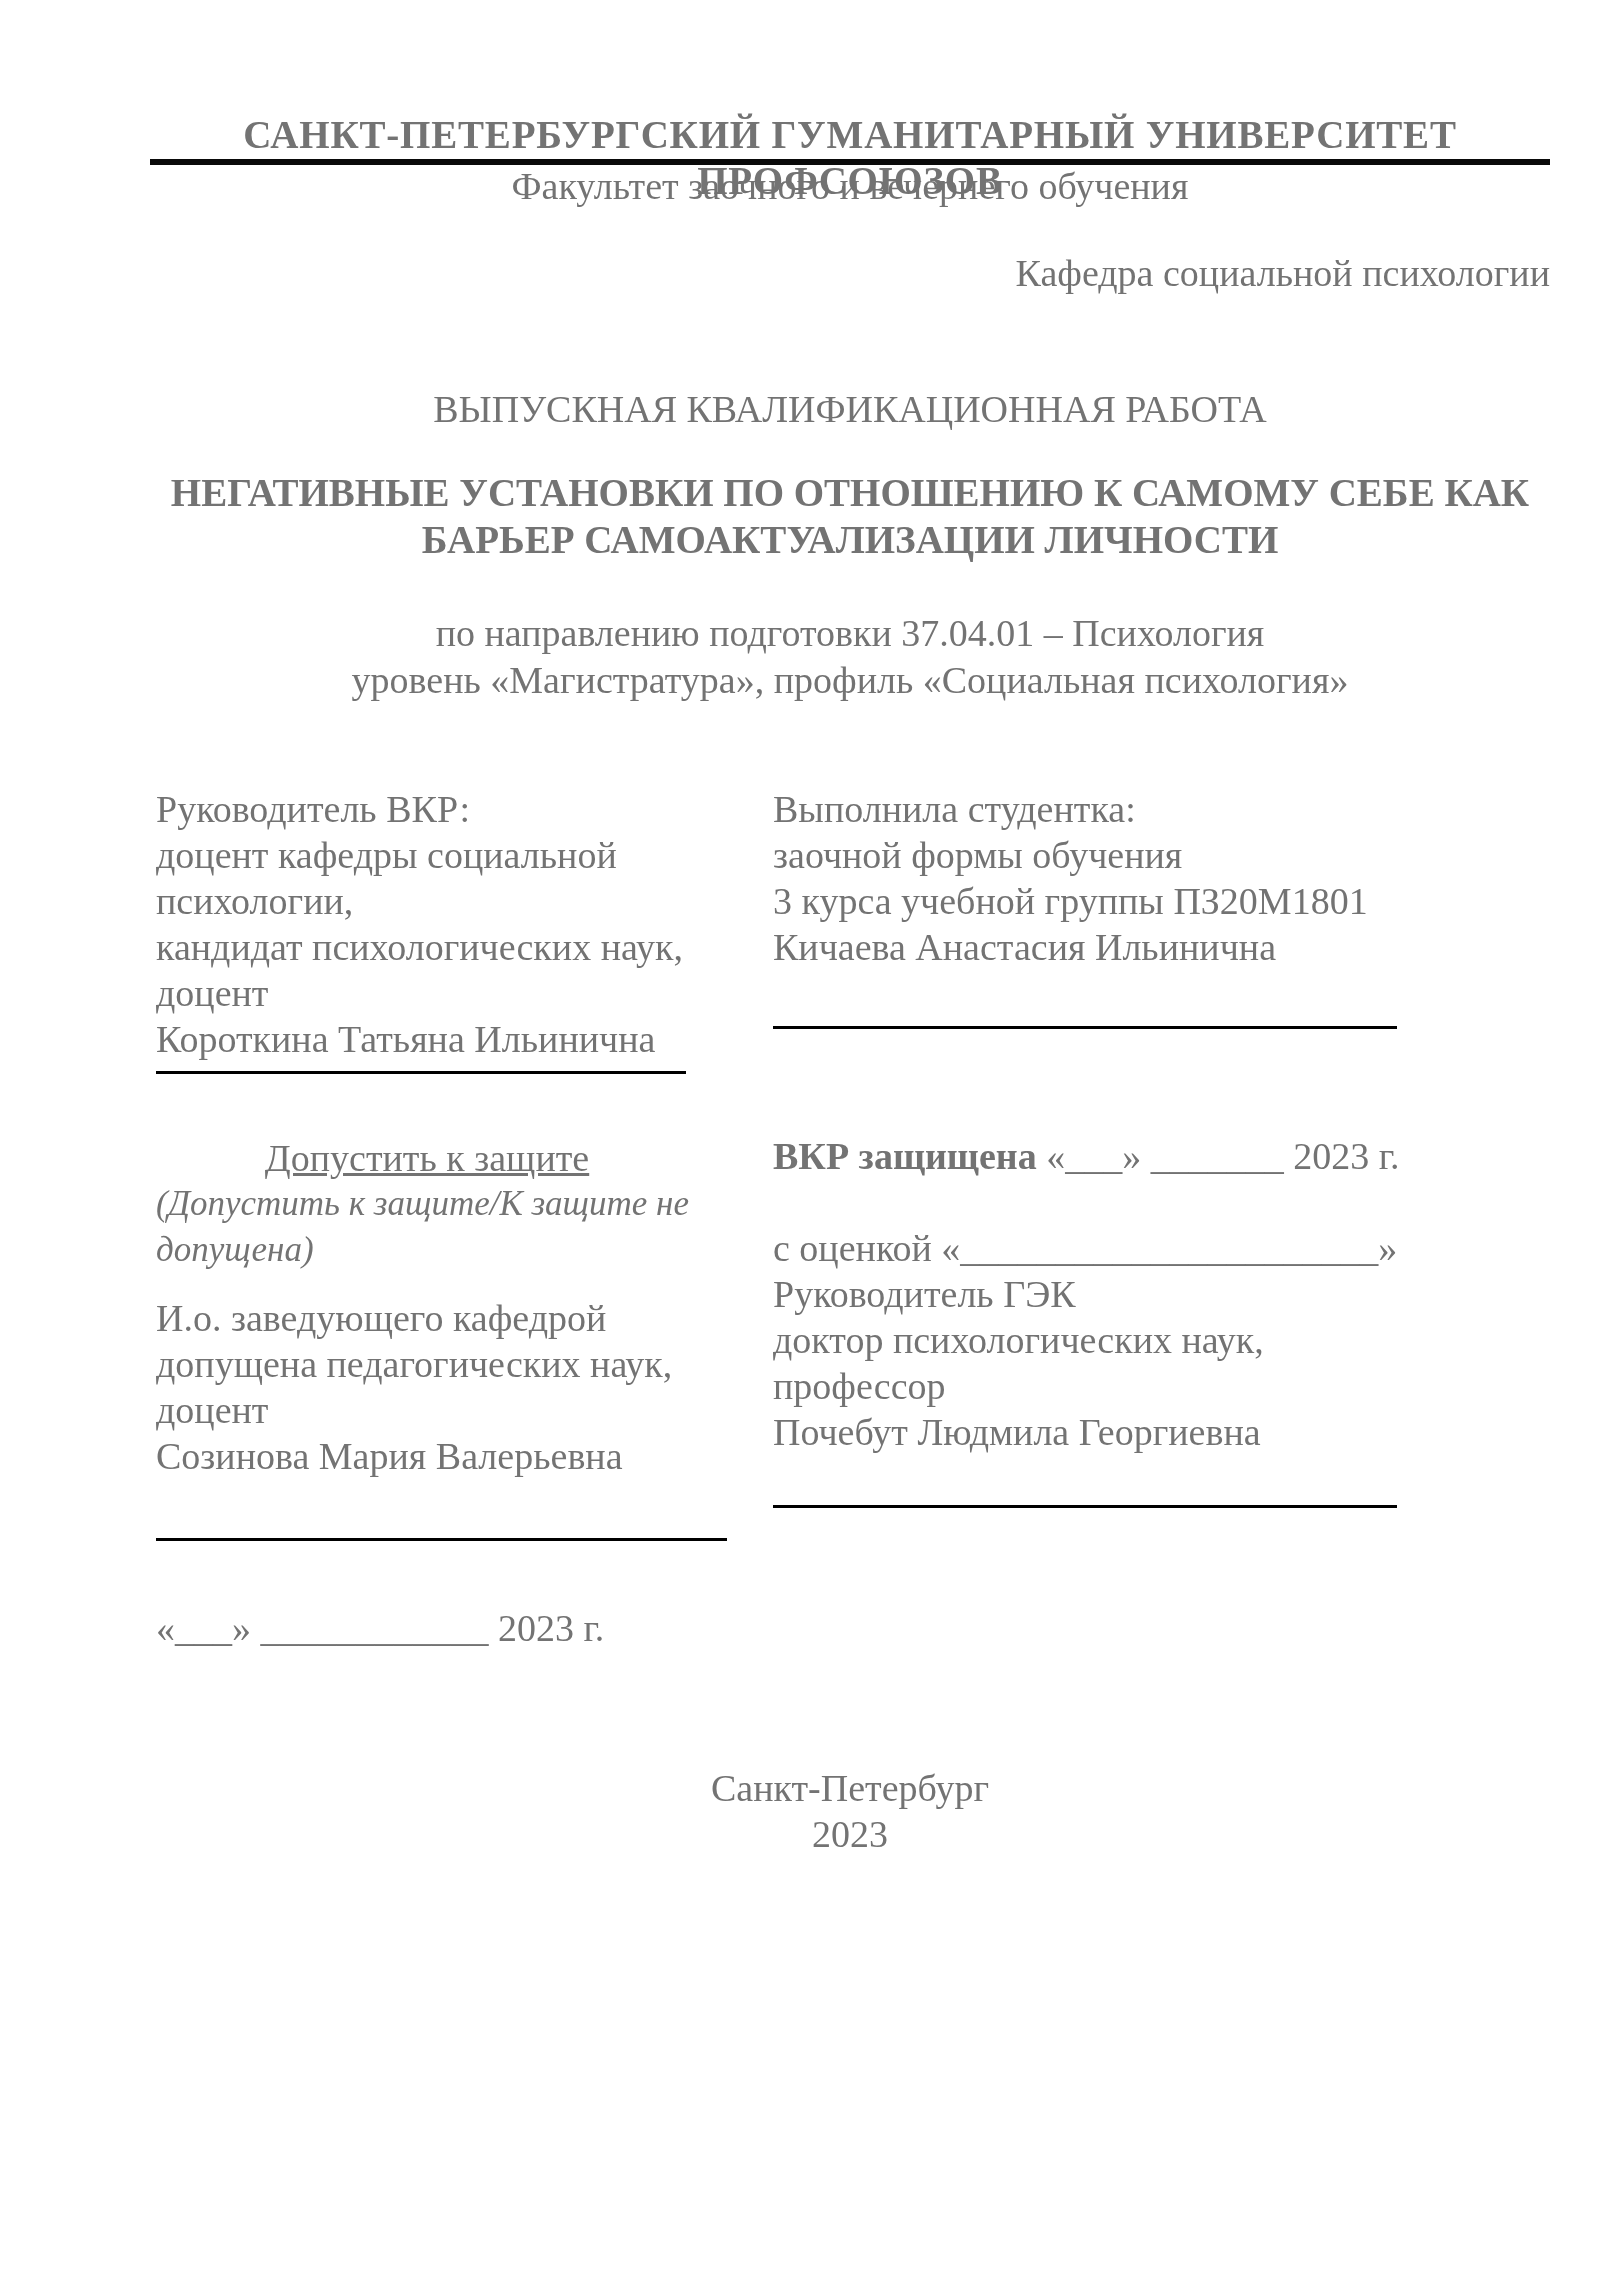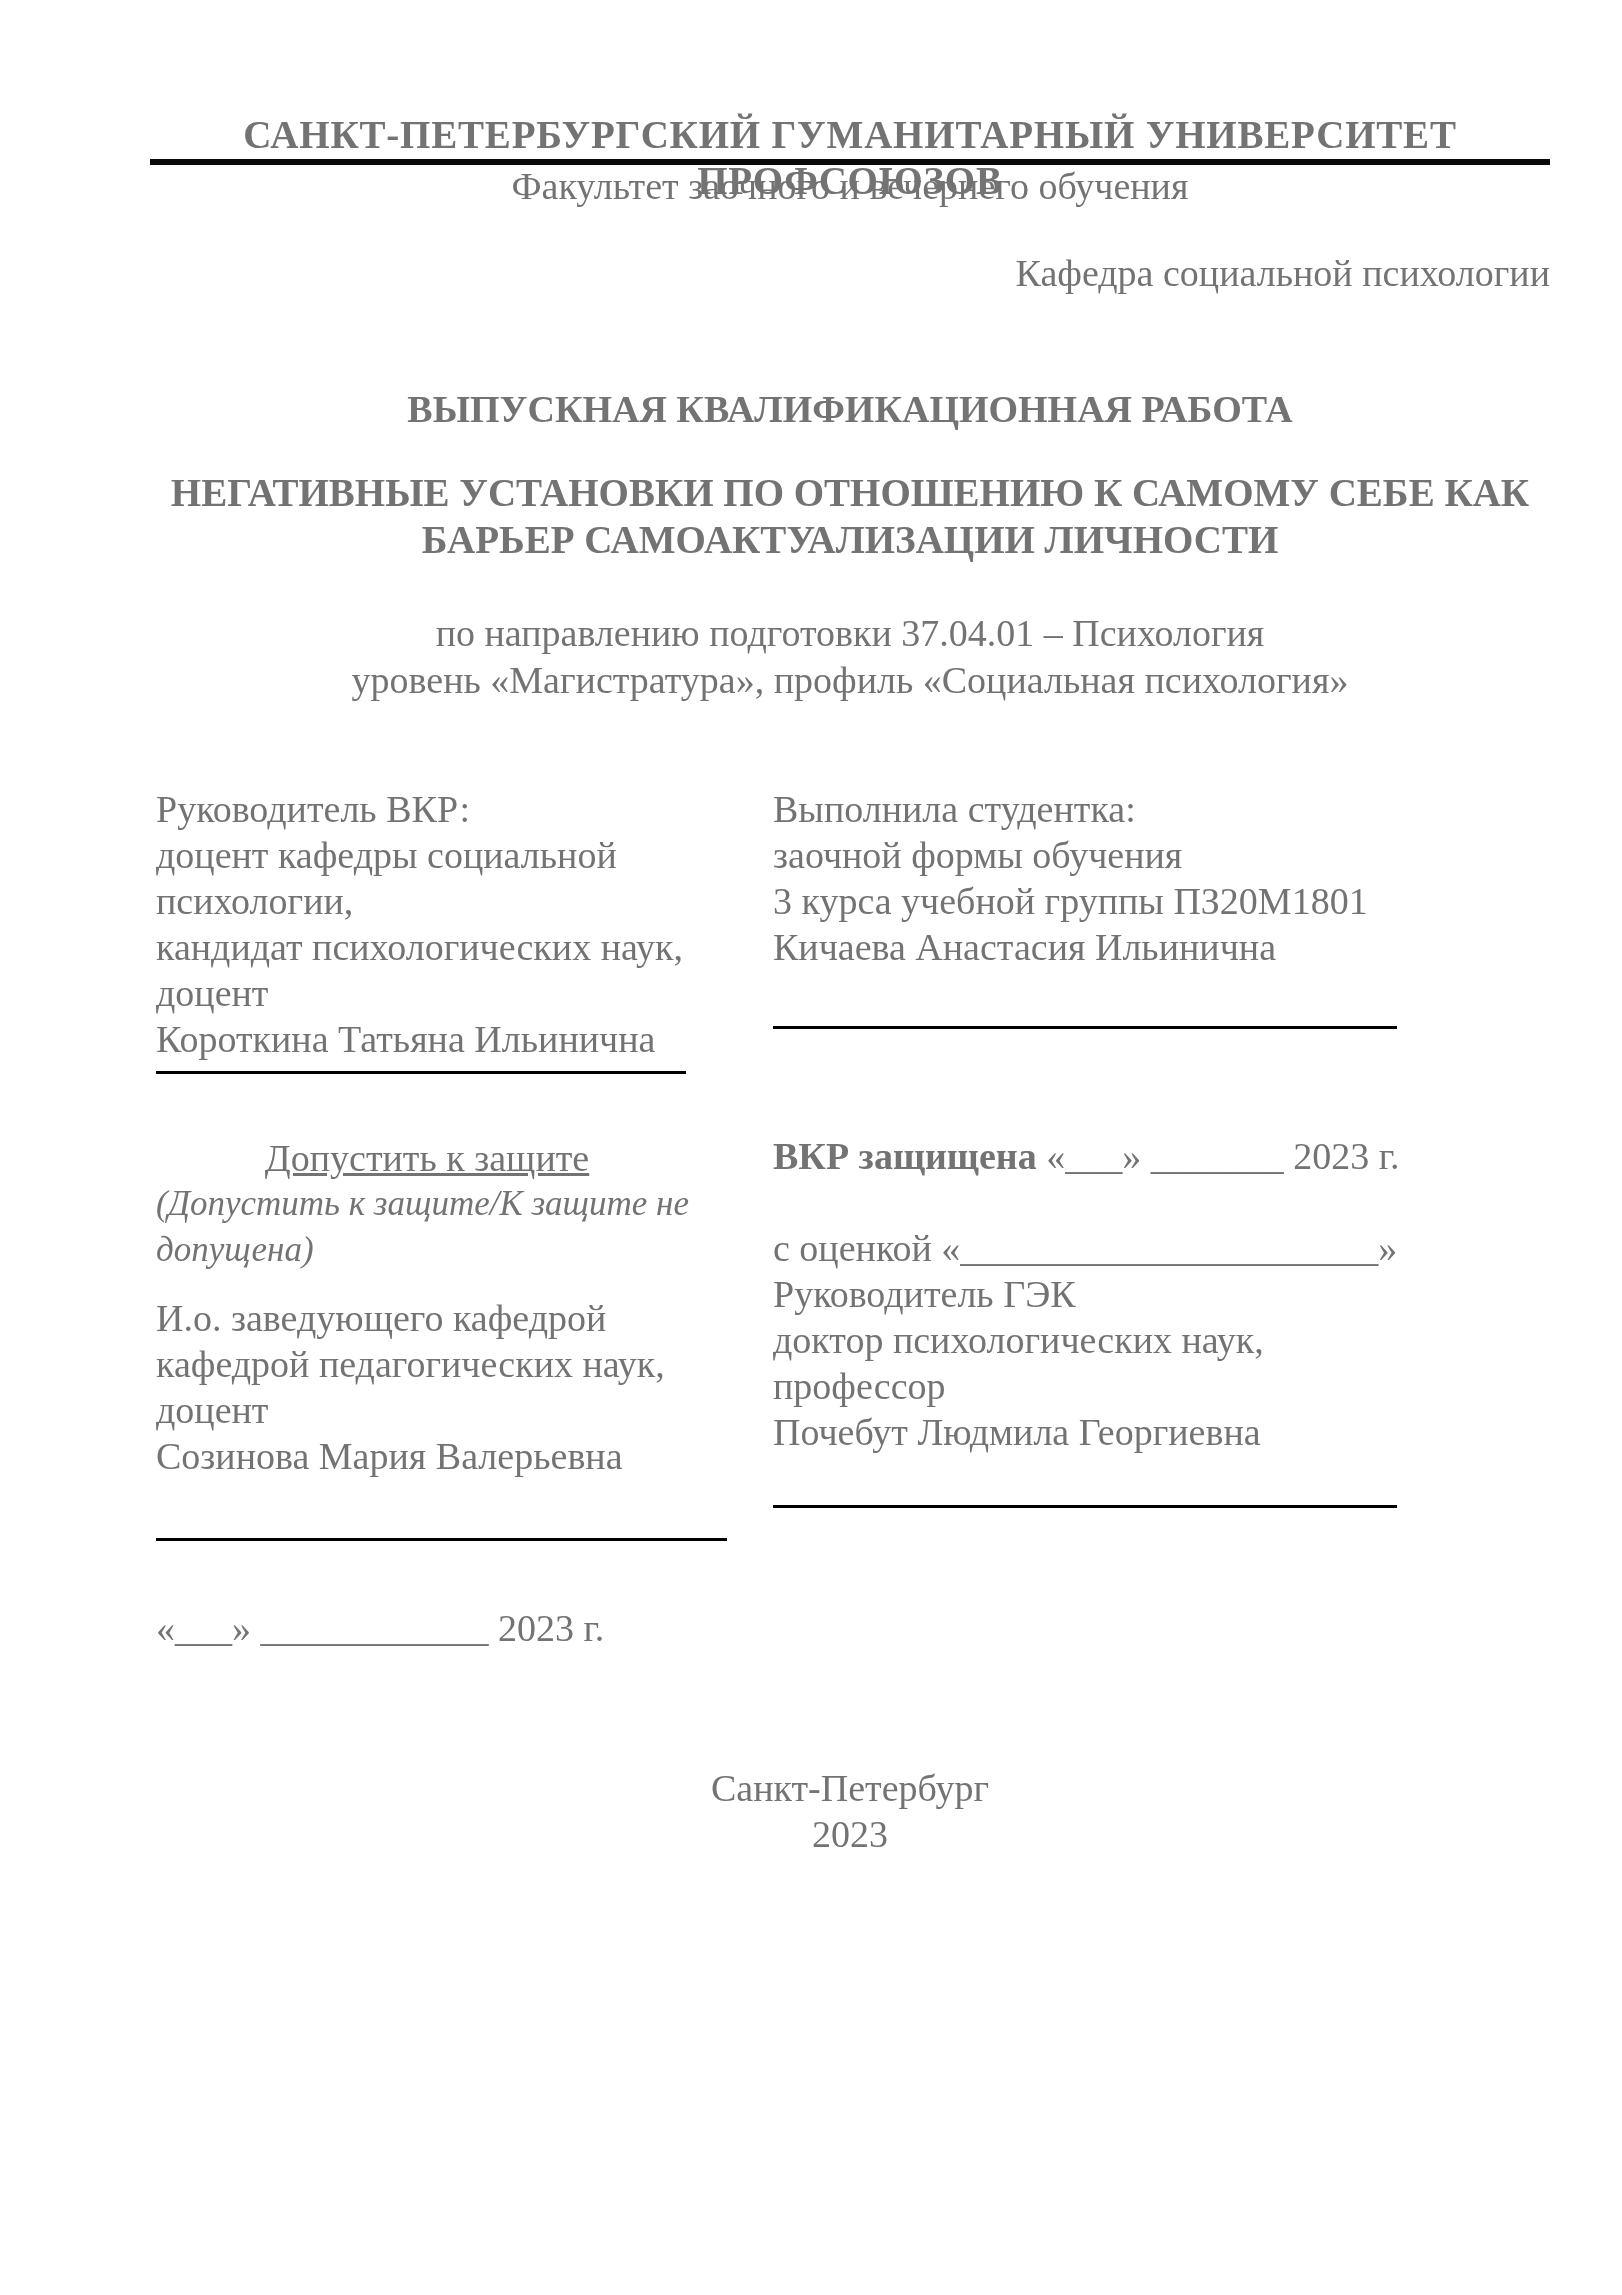--- a/index.html
+++ b/index.html
@@ -21,21 +21,21 @@
   .italic { font-style: italic; }
   .underline { text-decoration: underline; }
 
   .text-area { left: 150px; width: 1400px; }
 
   .university { top: 112px; font-size: 39px; font-weight: bold; letter-spacing: 0.8px; }
   .header-rule { top: 159px; height: 5.5px; background: #0a0a0a; }
   .faculty { top: 163px; }
   .department { top: 250px; }
 
-  .work-type { top: 386px; font-weight: bold; font-size: 38px; }
+  .work-type { top: 386px; font-weight: normal; font-size: 38px; }
   .thesis-title { top: 469px; font-weight: bold; font-size: 39px; line-height: 47px; }
   .program { top: 610px; line-height: 47px; }
 
   .col { position: absolute; top: 786px; }
   .col-left { left: 156px; width: 542px; }
   .col-right { left: 773px; width: 632px; }
 
   .sig-line { border-bottom: 3.1px solid #000; height: 0; }
   .sig-left-1 { width: 530px; margin-top: 9.4px; }
   .sig-left-2 { width: 571px; margin-top: 59px; }
@@ -78,21 +78,21 @@
     <div>кандидат психологических наук,</div>
     <div>доцент</div>
     <div>Короткина Татьяна Ильинична</div>
     <div class="sig-line sig-left-1"></div>
 
     <div class="admit-heading underline">Допустить к защите</div>
     <div class="italic admit-note">(Допустить к защите/К защите не</div>
     <div class="italic admit-note">допущена)</div>
     <div class="spacer-28"></div>
     <div>И.о. заведующего кафедрой</div>
-    <div>кафедрой педагогических наук,</div>
+    <div>допущена педагогических наук,</div>
     <div>доцент</div>
     <div>Созинова Мария Валерьевна</div>
     <div class="sig-line sig-left-2"></div>
     <div class="date-line-left">«___» ____________ 2023 г.</div>
   </div>
 
   <div class="col col-right">
     <div>Выполнила студентка:</div>
     <div>заочной формы обучения</div>
     <div>3 курса учебной группы ПЗ20М1801</div>

